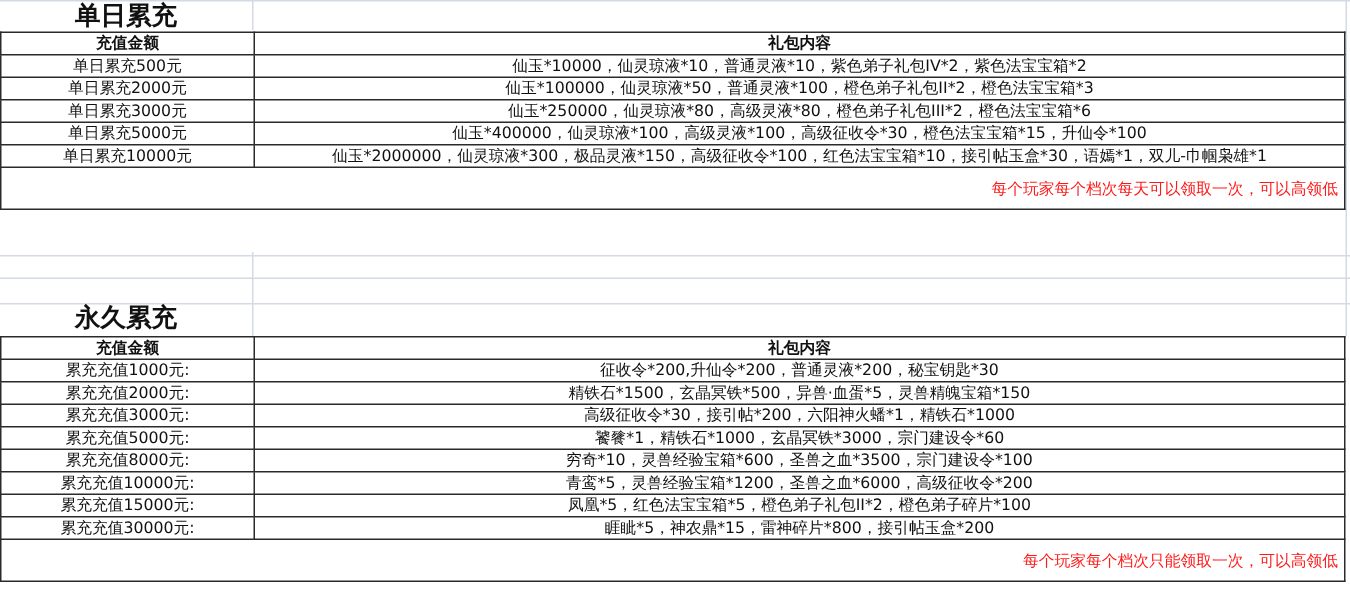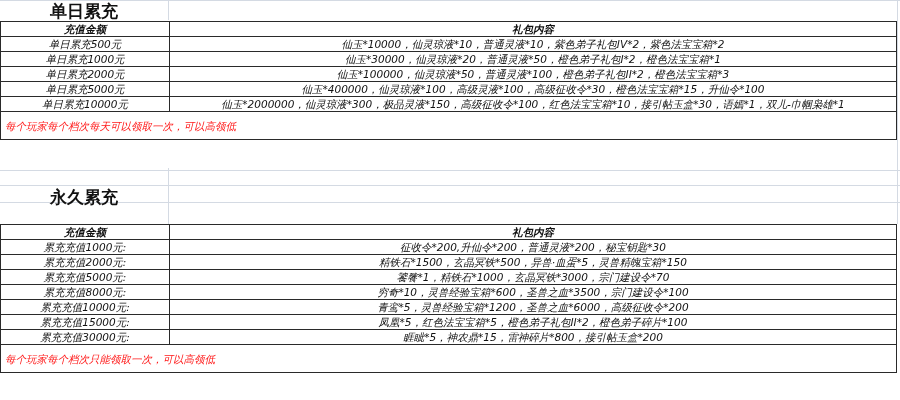--- a/index.html
+++ b/index.html
@@ -11,29 +11,28 @@
   .sheet { position: absolute; left: 0; top: 0; width: 900px; height: 320px; }
   .gridline-h { position: absolute; left: 0; width: 900px; height: 1px; background: #d4dae3; }
   .gridline-v { position: absolute; top: 0; width: 1px; background: #d4dae3; }
   .section-title {
     position: absolute; left: 0; width: 168px; text-align: center;
     font-weight: bold; font-size: 17px; line-height: 20px;
   }
   table.t {
     position: absolute; left: 0; width: 897px; border-collapse: collapse;
     table-layout: fixed;
-    font-style: italic;
   }
   table.t td {
     border: 1px solid #2a2a2a; padding: 0 4px; height: 14px; line-height: 14px;
     font-size: 10.5px; text-align: center; white-space: nowrap; overflow: hidden;
   }
   table.t td.col1 { width: 160px; }
   table.t tr.head td { font-weight: bold; font-size: 10.5px; }
-  table.t td.note { color: #ff1a1a; height: 27px; text-align: left; }
+  table.t td.note { color: #ff1a1a; height: 27px; text-align: right; }
 </style>
 </head>
 <body>
 
 <div class="sheet">
 
   <div class="gridline-h" style="top:0px"></div>
   <div class="gridline-v" style="left:168px; height:20px"></div>
   <div class="gridline-h" style="top:170px"></div>
   <div class="gridline-h" style="top:185px"></div>
@@ -47,60 +46,64 @@
     <tbody>
         <tr class="head">
       <td class="col1">充值金额</td>
       <td>礼包内容</td>
     </tr>
     <tr>
       <td class="col1">单日累充500元</td>
       <td>仙玉*10000，仙灵琼液*10，普通灵液*10，紫色弟子礼包IV*2，紫色法宝宝箱*2</td>
     </tr>
     <tr>
-      <td class="col1">单日累充1000元</td>
-      <td>仙玉*30000，仙灵琼液*20，普通灵液*50，橙色弟子礼包I*2，橙色法宝宝箱*1</td>
+      <td class="col1">单日累充2000元</td>
+      <td>仙玉*100000，仙灵琼液*50，普通灵液*100，橙色弟子礼包II*2，橙色法宝宝箱*3</td>
     </tr>
     <tr>
-      <td class="col1">单日累充2000元</td>
-      <td>仙玉*100000，仙灵琼液*50，普通灵液*100，橙色弟子礼包II*2，橙色法宝宝箱*3</td>
+      <td class="col1">单日累充3000元</td>
+      <td>仙玉*250000，仙灵琼液*80，高级灵液*80，橙色弟子礼包III*2，橙色法宝宝箱*6</td>
     </tr>
     <tr>
       <td class="col1">单日累充5000元</td>
       <td>仙玉*400000，仙灵琼液*100，高级灵液*100，高级征收令*30，橙色法宝宝箱*15，升仙令*100</td>
     </tr>
     <tr>
       <td class="col1">单日累充10000元</td>
       <td>仙玉*2000000，仙灵琼液*300，极品灵液*150，高级征收令*100，红色法宝宝箱*10，接引帖玉盒*30，语嫣*1，双儿-巾帼枭雄*1</td>
     </tr>
     <tr>
       <td colspan="2" class="note">每个玩家每个档次每天可以领取一次，可以高领低</td>
     </tr>
   </tbody>
     </table>
 
-  <div class="section-title" style="top:187px">永久累充</div>
+  <div class="section-title" style="top:202px">永久累充</div>
 
   <table class="t" style="top:224px">
     <tbody>
         <tr class="head">
       <td class="col1">充值金额</td>
       <td>礼包内容</td>
     </tr>
     <tr>
       <td class="col1">累充充值1000元:</td>
       <td>征收令*200,升仙令*200，普通灵液*200，秘宝钥匙*30</td>
     </tr>
     <tr>
       <td class="col1">累充充值2000元:</td>
       <td>精铁石*1500，玄晶冥铁*500，异兽·血蛋*5，灵兽精魄宝箱*150</td>
     </tr>
     <tr>
+      <td class="col1">累充充值3000元:</td>
+      <td>高级征收令*30，接引帖*200，六阳神火蟠*1，精铁石*1000</td>
+    </tr>
+    <tr>
       <td class="col1">累充充值5000元:</td>
-      <td>饕餮*1，精铁石*1000，玄晶冥铁*3000，宗门建设令*70</td>
+      <td>饕餮*1，精铁石*1000，玄晶冥铁*3000，宗门建设令*60</td>
     </tr>
     <tr>
       <td class="col1">累充充值8000元:</td>
       <td>穷奇*10，灵兽经验宝箱*600，圣兽之血*3500，宗门建设令*100</td>
     </tr>
     <tr>
       <td class="col1">累充充值10000元:</td>
       <td>青鸾*5，灵兽经验宝箱*1200，圣兽之血*6000，高级征收令*200</td>
     </tr>
     <tr>

